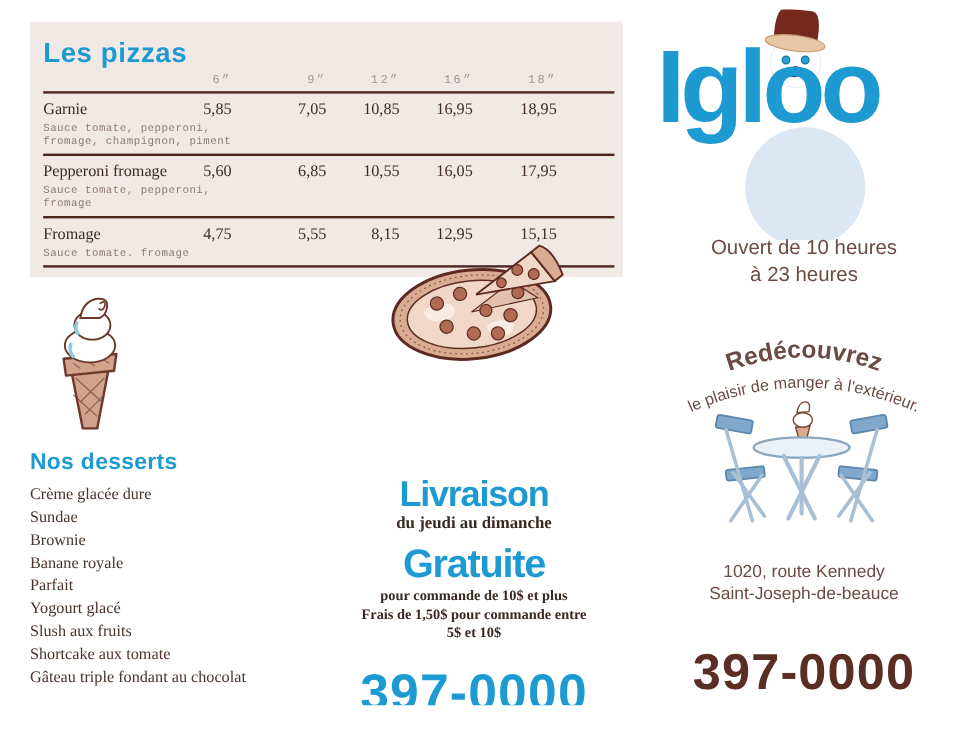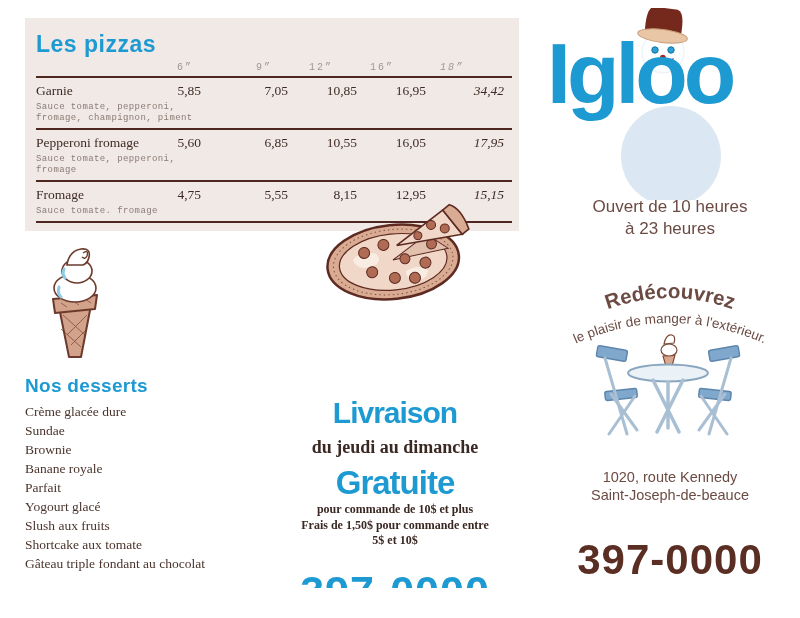--- a/index.html
+++ b/index.html
@@ -13,23 +13,23 @@
          font-family:"Liberation Sans",sans-serif;}
 
   
   .pizza-panel{position:absolute;left:25px;top:18px;width:494px;height:213px;background:var(--panel);}
   .pizza-title{position:absolute;left:11px;top:13px;font-size:23px;font-weight:700;color:var(--blue);letter-spacing:0.5px;}
   .ptable{position:absolute;left:11px;top:44px;width:476px;font-family:"Liberation Serif",serif;color:var(--ink);}
   .phead{display:flex;border-bottom:2px solid var(--rule);padding-bottom:3px;
          font-family:"Liberation Mono",monospace;font-size:10px;letter-spacing:2px;color:var(--grey);}
   .pname-col{width:100px;}
   .pc{text-align:right;}
-  .pc1{width:57px;}.pc2{width:79px;}.pc3{width:61px;}.pc4{width:61px;}.pc5{width:70px;font-style:italic;}
+  .pc1{width:57px;}.pc2{width:79px;}.pc3{width:61px;}.pc4{width:61px;}.pc5{width:70px;}
   .prow{border-bottom:2px solid var(--rule);padding:5px 0 4px;}
-  .prow .priceline{display:flex;font-size:13.5px;gap:8px;}
+  .prow .priceline{display:flex;font-size:13.5px;}
   .prow .pname{width:100px;white-space:nowrap;}
   .prow .pdesc{font-family:"Liberation Mono",monospace;font-size:9px;line-height:11px;
                letter-spacing:0.4px;color:var(--mono);white-space:pre-line;margin-top:3px;}
 
   
   .pizza-art{position:absolute;left:313px;top:198px;z-index:3;}
   .cone-art{position:absolute;left:33px;top:243px;}
   .logo-wrap{position:absolute;left:545px;top:8px;width:250px;height:192px;}
   .logo-svg{position:absolute;left:0;top:0;}
   .logo-text{position:absolute;left:2px;top:22px;width:246px;font-size:86px;font-weight:700;
@@ -50,21 +50,21 @@
   
   .desserts{position:absolute;left:25px;top:375px;width:250px;}
   .desserts-title{font-size:19px;font-weight:700;color:var(--blue);margin-bottom:8px;letter-spacing:0.3px;}
   .desserts-list{list-style:none;font-family:"Liberation Serif",serif;font-size:13.5px;
                  color:var(--dessert);}
   .desserts-list li{margin-bottom:4.5px;line-height:14.5px;white-space:pre-line;}
 
   
   .delivery{position:absolute;left:275px;top:398px;width:240px;text-align:center;}
   .delivery-title{font-size:30px;font-weight:700;color:var(--blue);letter-spacing:-1px;line-height:30px;}
-  .delivery-sub{font-family:"Liberation Serif",serif;font-weight:700;font-size:18px;color:var(--serifdark);margin-top:9px;}
+  .delivery-sub{font-family:"Liberation Serif",serif;font-weight:700;font-size:14px;color:var(--serifdark);margin-top:1px;}
   .delivery-title2{font-size:33px;font-weight:700;color:var(--blue);letter-spacing:-1px;margin-top:8px;line-height:33px;}
   .delivery-note{font-family:"Liberation Serif",serif;font-weight:700;font-size:12px;
                  line-height:15.5px;color:var(--serifdark);margin-top:3px;}
   .phone-mid{font-size:43px;font-weight:700;color:var(--blue);letter-spacing:1px;margin-top:18px;}
 </style>
 </head>
 <body>
 
 <div class="page">
 
@@ -81,21 +81,21 @@
         <span class="pc pc5">18”</span>
       </div>
 
       <div class="prow">
         <div class="priceline">
           <span class="pname">Garnie</span>
           <span class="pc pc1">5,85</span>
           <span class="pc pc2">7,05</span>
           <span class="pc pc3">10,85</span>
           <span class="pc pc4">16,95</span>
-          <span class="pc pc5">34,42</span>
+          <span class="pc pc5">18,95</span>
         </div>
         <div class="pdesc">Sauce tomate, pepperoni,
 fromage, champignon, piment</div>
       </div>
 
       <div class="prow">
         <div class="priceline">
           <span class="pname">Pepperoni fromage</span>
           <span class="pc pc1">5,60</span>
           <span class="pc pc2">6,85</span>

